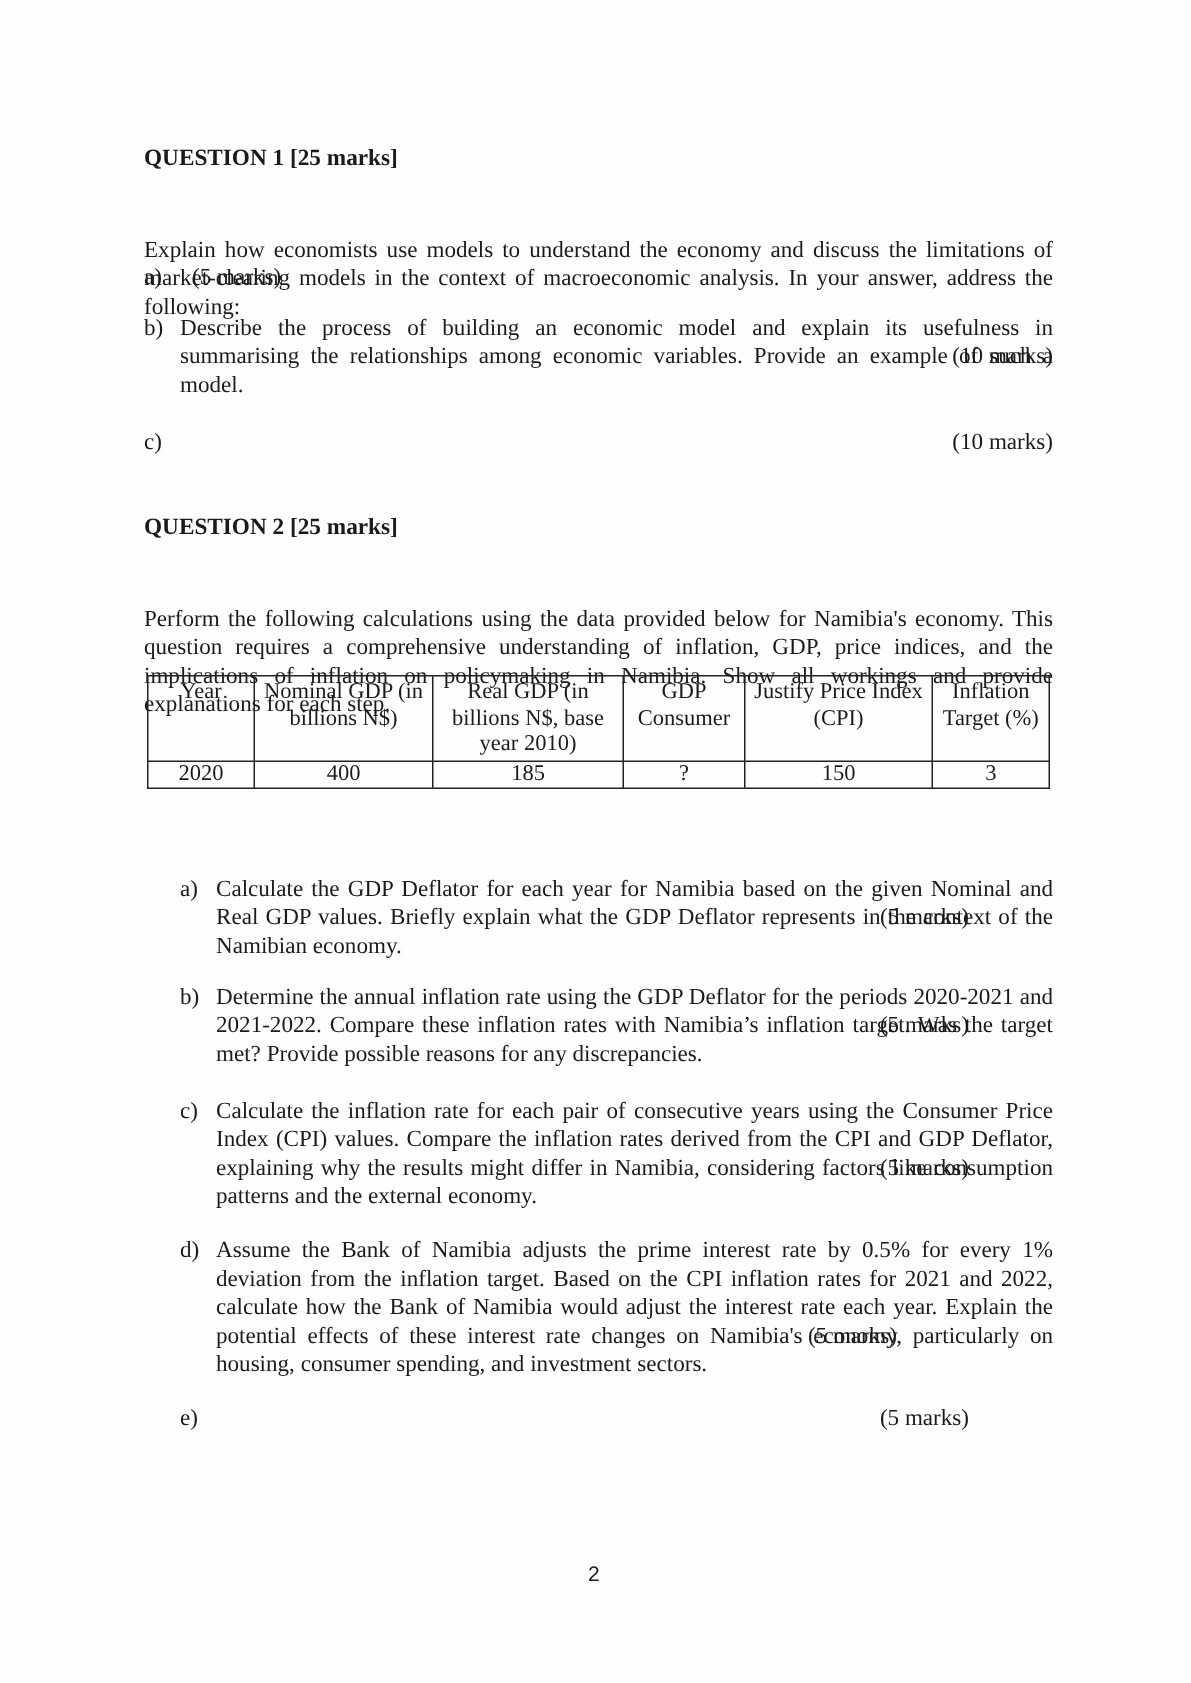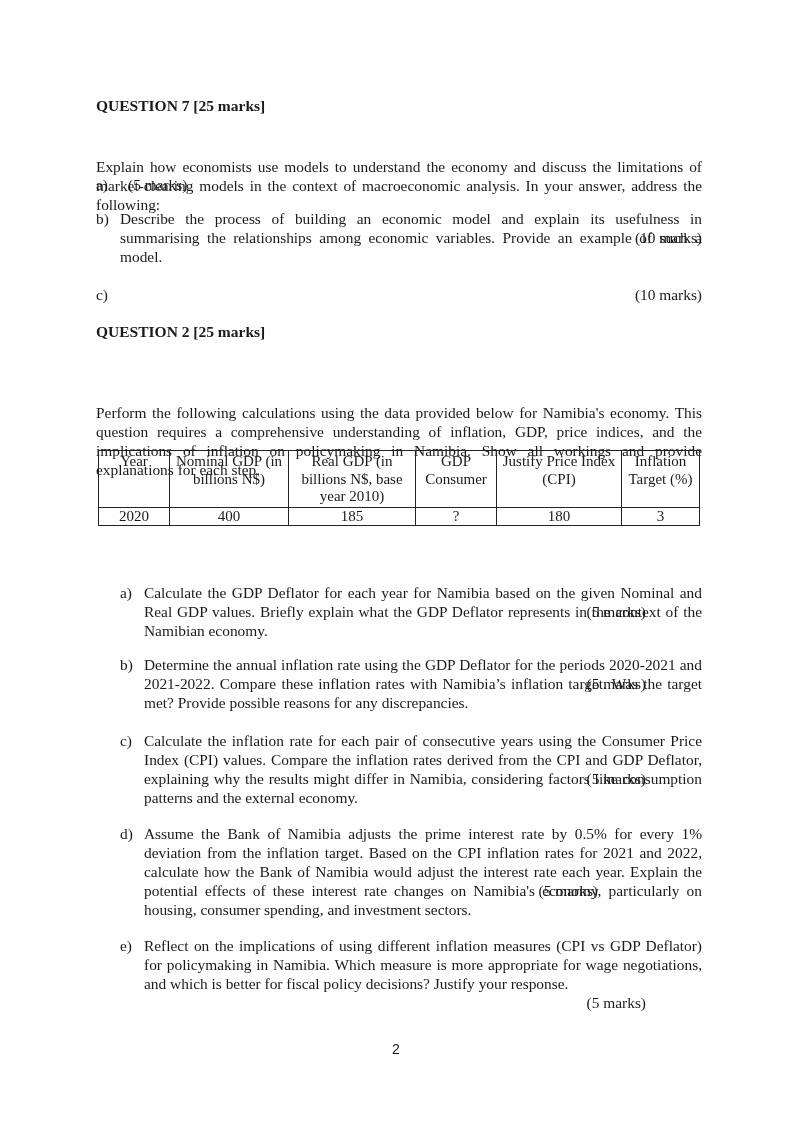--- a/index.html
+++ b/index.html
@@ -19,21 +19,21 @@
   table { position: absolute; left: 2px; top: 450px; border-collapse: collapse; width: 602px; font-size: 15px; line-height: 17.5px; }
   td, th { border: 1px solid #222; font-weight: normal; text-align: center; vertical-align: top; padding: 1px 4px; }
   th { padding-top: 2px; }
   td { padding: 0 20px; }
   .pnum { position: absolute; top: 1040px; left: 392px; font-family: "Liberation Sans", sans-serif; font-size: 14px; }
 </style>
 </head>
 <body>
 
 <div class="page">
-  <div class="qtitle" style="top:96px">QUESTION 7 [25 marks]</div>
+  <div class="qtitle" style="top:96px">QUESTION 1 [25 marks]</div>
   <div class="para" style="top:117px">Explain how economists use models to understand the economy and discuss the limitations of market-clearing models in the context of macroeconomic analysis. In your answer, address the following:</div>
 
   <div class="item" style="top:175px; width:606px">
     <span class="lab">a)</span>
     <span class="marks" style="margin-left:8px; white-space:nowrap">(5 marks)</span>
   </div>
 
   <div class="item" style="top:209px; width:606px">
     <span class="lab">b)</span>
     <div class="txt">
@@ -42,41 +42,41 @@
     </div>
   </div>
 
   <div class="item" style="top:285px; width:606px">
     <span class="lab">c)</span>
     <div class="txt">
       <span class="marks right">(10 marks)</span>
     </div>
   </div>
 
-  <div class="qtitle" style="top:322px">QUESTION 2 [25 marks]</div>
+  <div class="qtitle" style="top:342px">QUESTION 2 [25 marks]</div>
   <div class="para" style="top:363px">Perform the following calculations using the data provided below for Namibia's economy. This question requires a comprehensive understanding of inflation, GDP, price indices, and the implications of inflation on policymaking in Namibia. Show all workings and provide explanations for each step.</div>
 
   <table>
     <thead>
       <tr>
         <th style="width:36px">Year</th>
         <th style="width:110px">Nominal GDP (in billions N$)</th>
         <th style="width:118px">Real GDP (in billions N$, base year 2010)</th>
         <th style="width:72px">GDP Consumer</th>
         <th style="width:116px">Justify Price Index (CPI)</th>
         <th>Inflation Target (%)</th>
       </tr>
     </thead>
     <tbody>
       <tr>
         <td>2020</td>
         <td>400</td>
         <td>185</td>
         <td>?</td>
-        <td>180</td>
+        <td>150</td>
         <td>3</td>
       </tr>
     </tbody>
   </table>
 
   <div class="item" style="top:583px; left:24px; width:582px">
     <span class="lab">a)</span>
     <div class="txt">
       <span>Calculate the GDP Deflator for each year for Namibia based on the given Nominal and Real GDP values. Briefly explain what the GDP Deflator represents in the context of the Namibian economy.</span>
       <span class="marks" style="float:right; margin-right:56px; margin-top:-19px">(5 marks)</span>
@@ -103,19 +103,18 @@
     <span class="lab">d)</span>
     <div class="txt">
       <span>Assume the Bank of Namibia adjusts the prime interest rate by 0.5% for every 1% deviation from the inflation target. Based on the CPI inflation rates for 2021 and 2022, calculate how the Bank of Namibia would adjust the interest rate each year. Explain the potential effects of these interest rate changes on Namibia's economy, particularly on housing, consumer spending, and investment sectors.</span>
       <span class="marks" style="float:right; margin-right:104px; margin-top:-19px">(5 marks)</span>
     </div>
   </div>
 
   <div class="item" style="top:936px; left:24px; width:582px">
     <span class="lab">e)</span>
     <div class="txt">
-      <span>Reflect on the implications of using different inflation measures (CPI vs GDP Deflator) for policymaking in Namibia. Which measure is more appropriate for wage negotiations, and which is better for fiscal policy decisions? Justify your response.</span>
       <span class="marks" style="display:block; text-align:right; margin-right:56px">(5 marks)</span>
     </div>
   </div>
 </div>
 
 <div class="pnum">2</div>
 
 </body></html>

